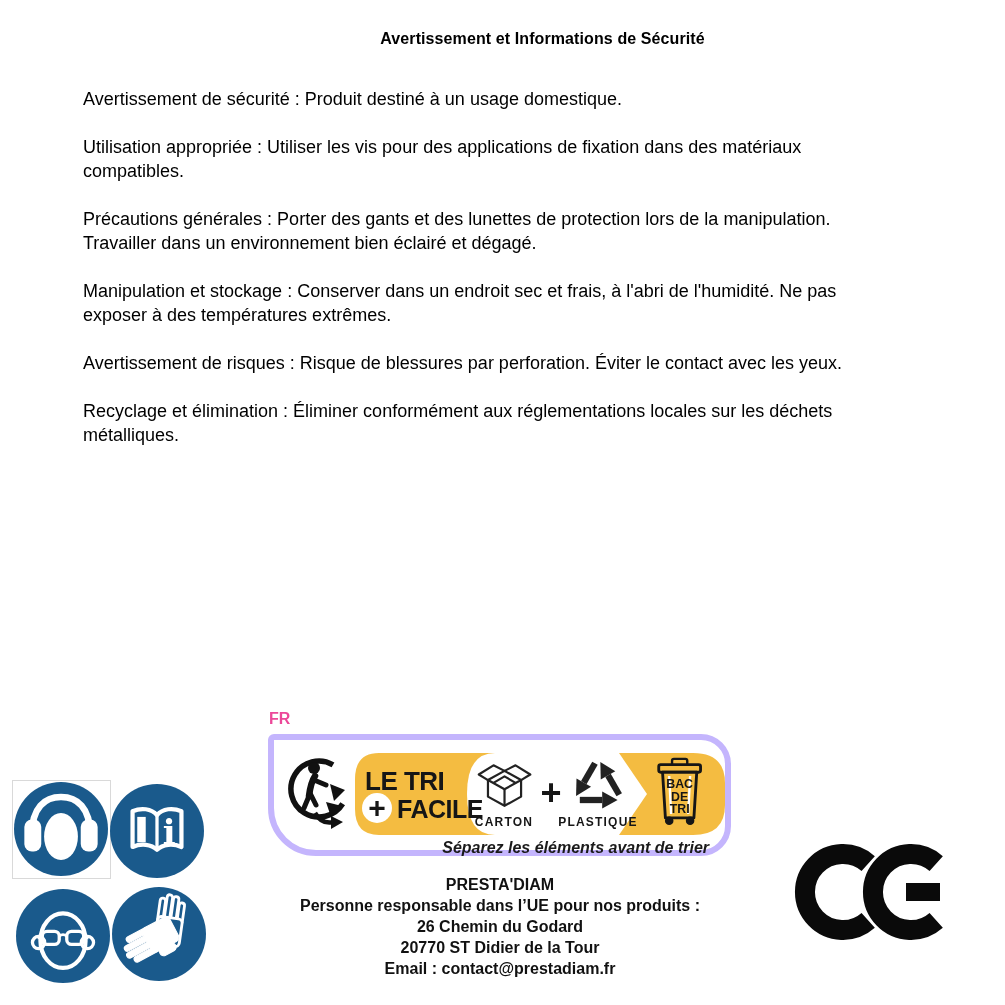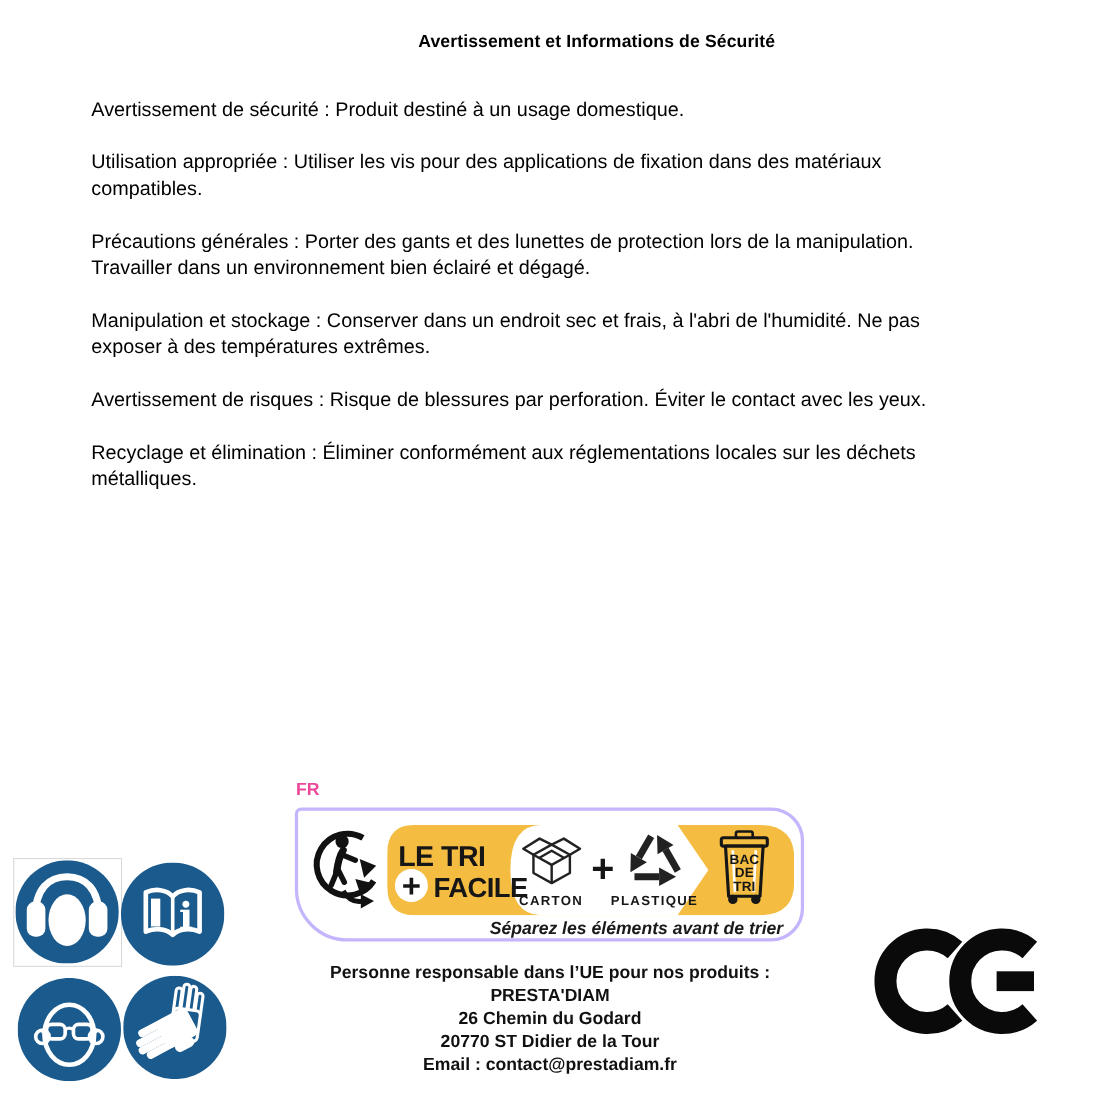--- a/index.html
+++ b/index.html
@@ -8,21 +8,21 @@
   .title{position:absolute;top:30px;left:0;width:1005px;text-align:center;
          font-size:16px;font-weight:bold;letter-spacing:.1px;padding-left:40px;}
   .bodytext{position:absolute;left:73px;top:87px;width:880px;font-size:18px;line-height:24px;}
   .bodytext p{margin:0 0 24px 10px;white-space:pre-line;}
   
   .picto{position:absolute;width:94px;height:94px;}
   .picto-frame{position:absolute;left:12px;top:780px;width:97px;height:97px;border:1px solid #d9d9d9;}
   
   .fr-label{position:absolute;left:269px;top:710px;font-size:16px;font-weight:bold;color:#ec4899;}
   .tri-box{position:absolute;left:268px;top:734px;width:463px;height:122px;background:#fff;
-           border:3px solid #c4b5fd;border-radius:6px 30px 30px 48px;box-sizing:border-box;}
+           border:6px solid #c4b5fd;border-radius:6px 30px 30px 48px;box-sizing:border-box;}
   .triman{position:absolute;left:11px;top:9px;}
   .band{position:absolute;left:81px;top:13px;}
   .tagline{position:absolute;right:16px;top:99px;font-size:16px;font-weight:bold;font-style:italic;color:#1a1a1a;text-align:right;}
   .company{position:absolute;left:250px;top:874px;width:500px;text-align:center;
            font-size:16px;font-weight:bold;line-height:21px;color:#111;}
   .ce{position:absolute;left:794px;top:841px;}
   svg text{font-family:"Liberation Sans","DejaVu Sans",sans-serif;}
 </style>
 </head>
 <body>
@@ -155,22 +155,22 @@
         <text x="27" y="33" font-size="13" font-weight="bold" text-anchor="middle" fill="#161616">BAC</text>
         <text x="27" y="46" font-size="13" font-weight="bold" text-anchor="middle" fill="#161616">DE</text>
         <text x="27" y="59" font-size="13" font-weight="bold" text-anchor="middle" fill="#161616">TRI</text>
       </g>
     </svg>
 
     <div class="tagline">Séparez les éléments avant de trier</div>
   </div>
 
   <div class="company">
+    <div>PRESTA'DIAM</div>
     <div>Personne responsable dans l’UE pour nos produits :</div>
-    <div>PRESTA'DIAM</div>
     <div>26 Chemin du Godard</div>
     <div>20770 ST Didier de la Tour</div>
     <div>Email : contact@prestadiam.fr</div>
   </div>
 
   <svg class="ce" width="152" height="102" viewBox="0 0 152 102">
     <path d="M74.2 22.6 A38 38 0 1 0 74.2 79.4" stroke="#0a0a0a" stroke-width="20" fill="none"></path>
     <path d="M142.2 22.6 A38 38 0 1 0 142.2 79.4" stroke="#0a0a0a" stroke-width="20" fill="none"></path>
     <rect x="112" y="42" width="34" height="18" fill="#0a0a0a"></rect>
   </svg>

